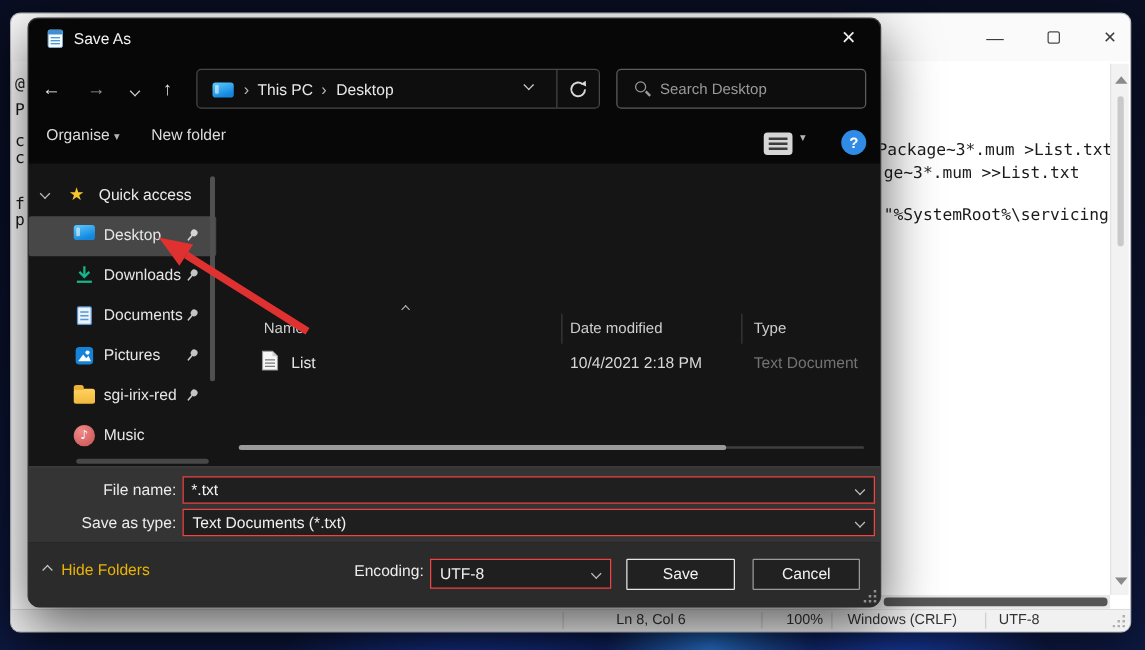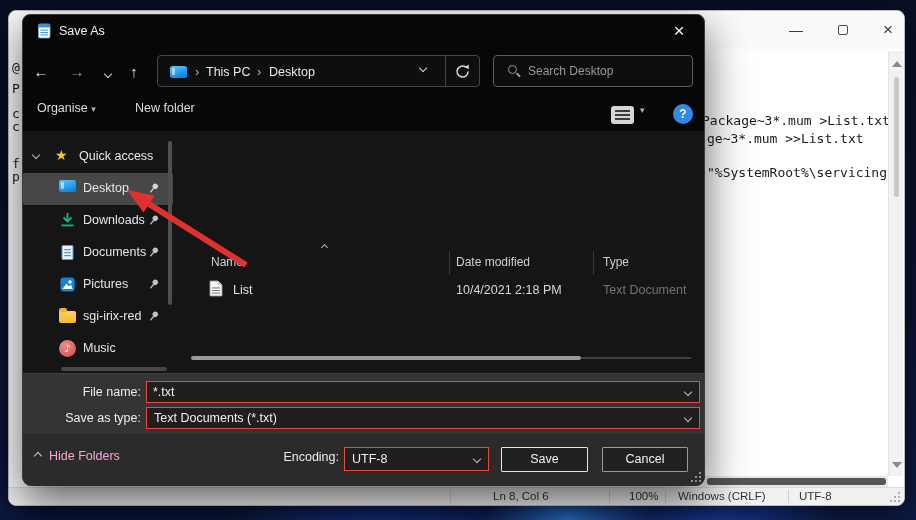--- a/index.html
+++ b/index.html
@@ -178,21 +178,21 @@
         <polygon points="14.6,1.6 14.9,6.2 10.6,4.2" fill="#d8d8d8"></polygon>
       </svg>
     </div>
 
     <div class="searchbox">
       <span class="mag"></span>
       <input type="text" placeholder="Search Desktop" style="">
     </div>
 
     <span class="tbtxt" style="left:14px;"><span>Organise</span> <span style="font-size:9px;color:#b5b5b5;">▾</span></span>
-    <span class="tbtxt" style="left:112px;">New folder</span>
+    <span class="tbtxt" style="left:98px;">New folder</span>
     <span class="viewicon">
         <i style="top:4px;"></i>
         <i style="top:8px;"></i>
         <i style="top:12px;"></i>
       </span>
     <span class="abs" style="left:617px;top:90px;font-size:9px;color:#b5b5b5;">▾</span>
     <span class="helpbtn">?</span>
   </div>
 
   <div class="d-main">
@@ -309,21 +309,21 @@
       <i class="cv chev chev-dn"></i>
     </div>
     <span class="flabel" style="left:20px;top:37px;width:98px;">Save as type:</span>
     <div class="combo" style="left:123px;top:33px;width:554px;">
       <span>Text Documents (*.txt)</span>
       <i class="cv chev chev-dn"></i>
     </div>
   </div>
 
   <div class="d-footer">
-    <span class="abs" style="left:10px;top:15px;color:#f9a8d4;"><i class="chev chev-up" style="margin:0 8px 1px 2px;color:#c9c9c9;"></i><span>Hide Folders</span></span>
+    <span class="abs" style="left:10px;top:15px;color:#eab308;"><i class="chev chev-up" style="margin:0 8px 1px 2px;color:#c9c9c9;"></i><span>Hide Folders</span></span>
     <span class="flabel" style="left:240px;top:16px;width:76px;">Encoding:</span>
     <div class="combo" style="left:321px;top:13px;width:145px;height:24px;line-height:22px;">
       <span>UTF-8</span>
       <i class="cv chev chev-dn" style="top:8px;"></i>
     </div>
     <span class="btn" style="left:478px;top:13px;width:87px;border:1.4px solid #e6e6e6;">Save</span>
     <span class="btn" style="left:579px;top:13px;width:86px;border:1px solid #9a9a9a;">Cancel</span>
     <span class="abs grip-dots" style="left:668px;top:38px;width:12px;height:12px;">
       <i style="left:8px;top:0;"></i>
         <i style="left:4px;top:4px;"></i>

